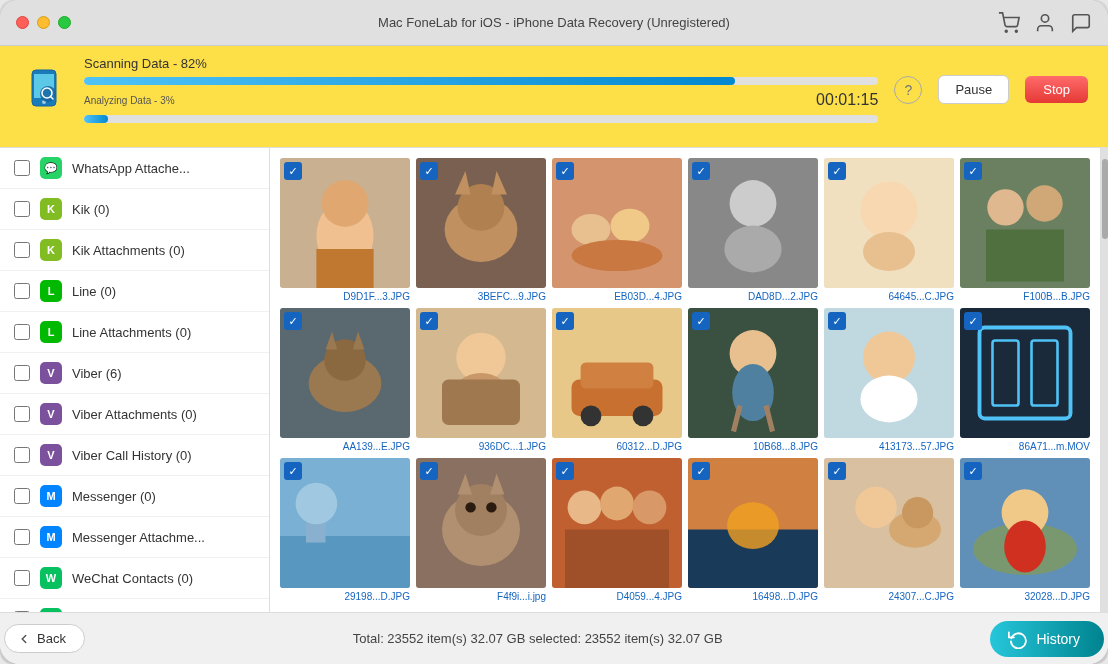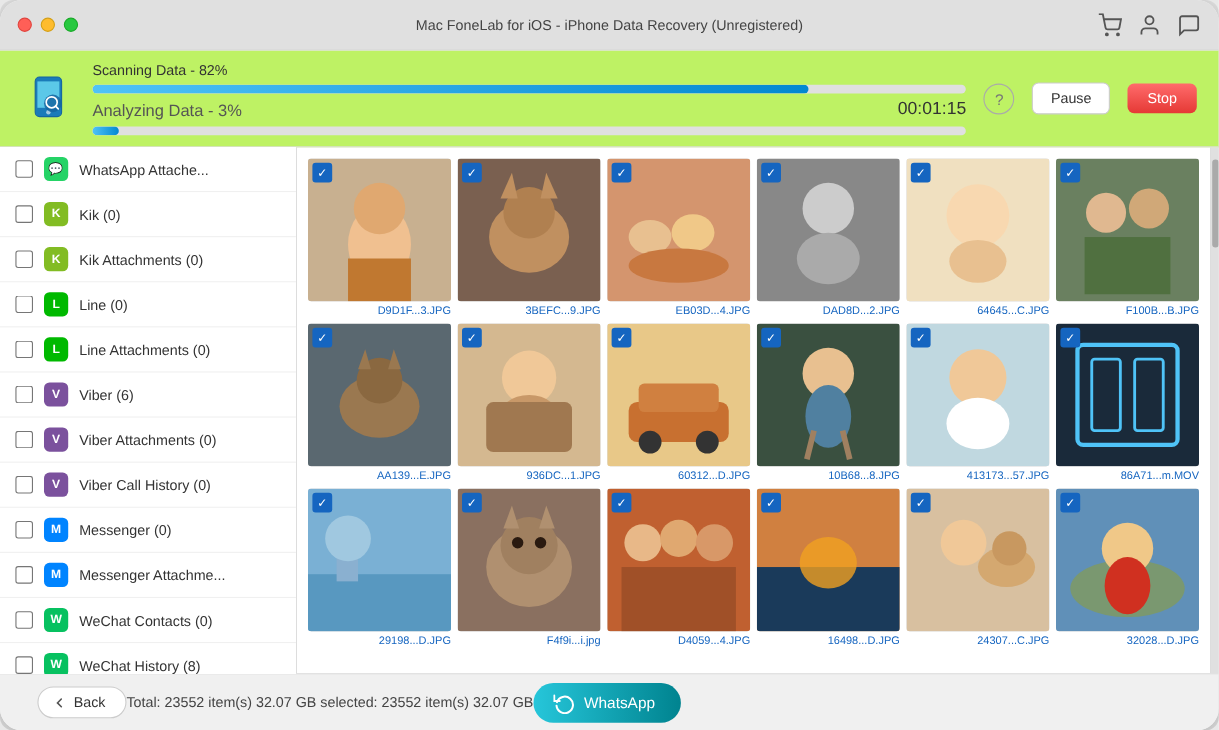--- a/index.html
+++ b/index.html
@@ -55,22 +55,22 @@
       font-weight: 500;
     }
     .titlebar-icons {
       margin-left: auto;
       display: flex;
       gap: 14px;
       align-items: center;
     }
     
     .progress-area {
-      background: #bef264;
-      padding: 10px 20px 10px 20px;
+      background: #fde047;
+      padding: 10px 20px 24px 20px;
       border-bottom: 1px solid #ddd;
       display: flex;
       align-items: center;
       gap: 16px;
       flex-shrink: 0;
     }
     .device-icon {
       width: 48px;
       height: 48px;
       flex-shrink: 0;
@@ -99,21 +99,21 @@
       height: 100%;
       background: linear-gradient(to right, #4fc3f7, #0288d1);
       border-radius: 4px;
     }
     .progress-bar-fill2 {
       height: 100%;
       background: linear-gradient(to right, #4fc3f7, #0288d1);
       border-radius: 4px;
     }
     .progress-label2 {
-      font-size: 15px;
+      font-size: 10px;
       color: #555;
     }
     .progress-timer {
       font-size: 16px;
       color: #333;
       margin-left: 8px;
     }
     .help-btn {
       width: 28px;
       height: 28px;
@@ -253,21 +253,22 @@
       position: absolute;
       top: 10px;
     }
     
     .bottom-bar {
       background: #f0f0f0;
       border-top: 1px solid #ddd;
       height: 52px;
       display: flex;
       align-items: center;
-      padding: 0 34px;
+      justify-content: space-between;
+      padding: 0 4px;
       flex-shrink: 0;
     }
     .back-btn {
       background: #fff;
       border: 1.5px solid #ccc;
       border-radius: 20px;
       padding: 6px 18px 6px 12px;
       font-size: 13px;
       color: #333;
       cursor: pointer;
@@ -668,17 +669,17 @@
       <span>Back</span>
     </button>
 
     <div class="bottom-info">Total: 23552 item(s)  32.07 GB    selected: 23552 item(s)  32.07 GB</div>
 
     <button class="recover-btn">
       <svg class="recover-icon" viewBox="0 0 24 24" fill="none" stroke="#fff" stroke-width="2.2" stroke-linecap="round">
         <path d="M1 4v6h6"></path>
         <path d="M3.51 15a9 9 0 1 0 .49-3.87"></path>
       </svg>
-      <span>WhatsApp</span>
+      <span>History</span>
     </button>
   </div>
 
 </div>
 
 </body></html>

